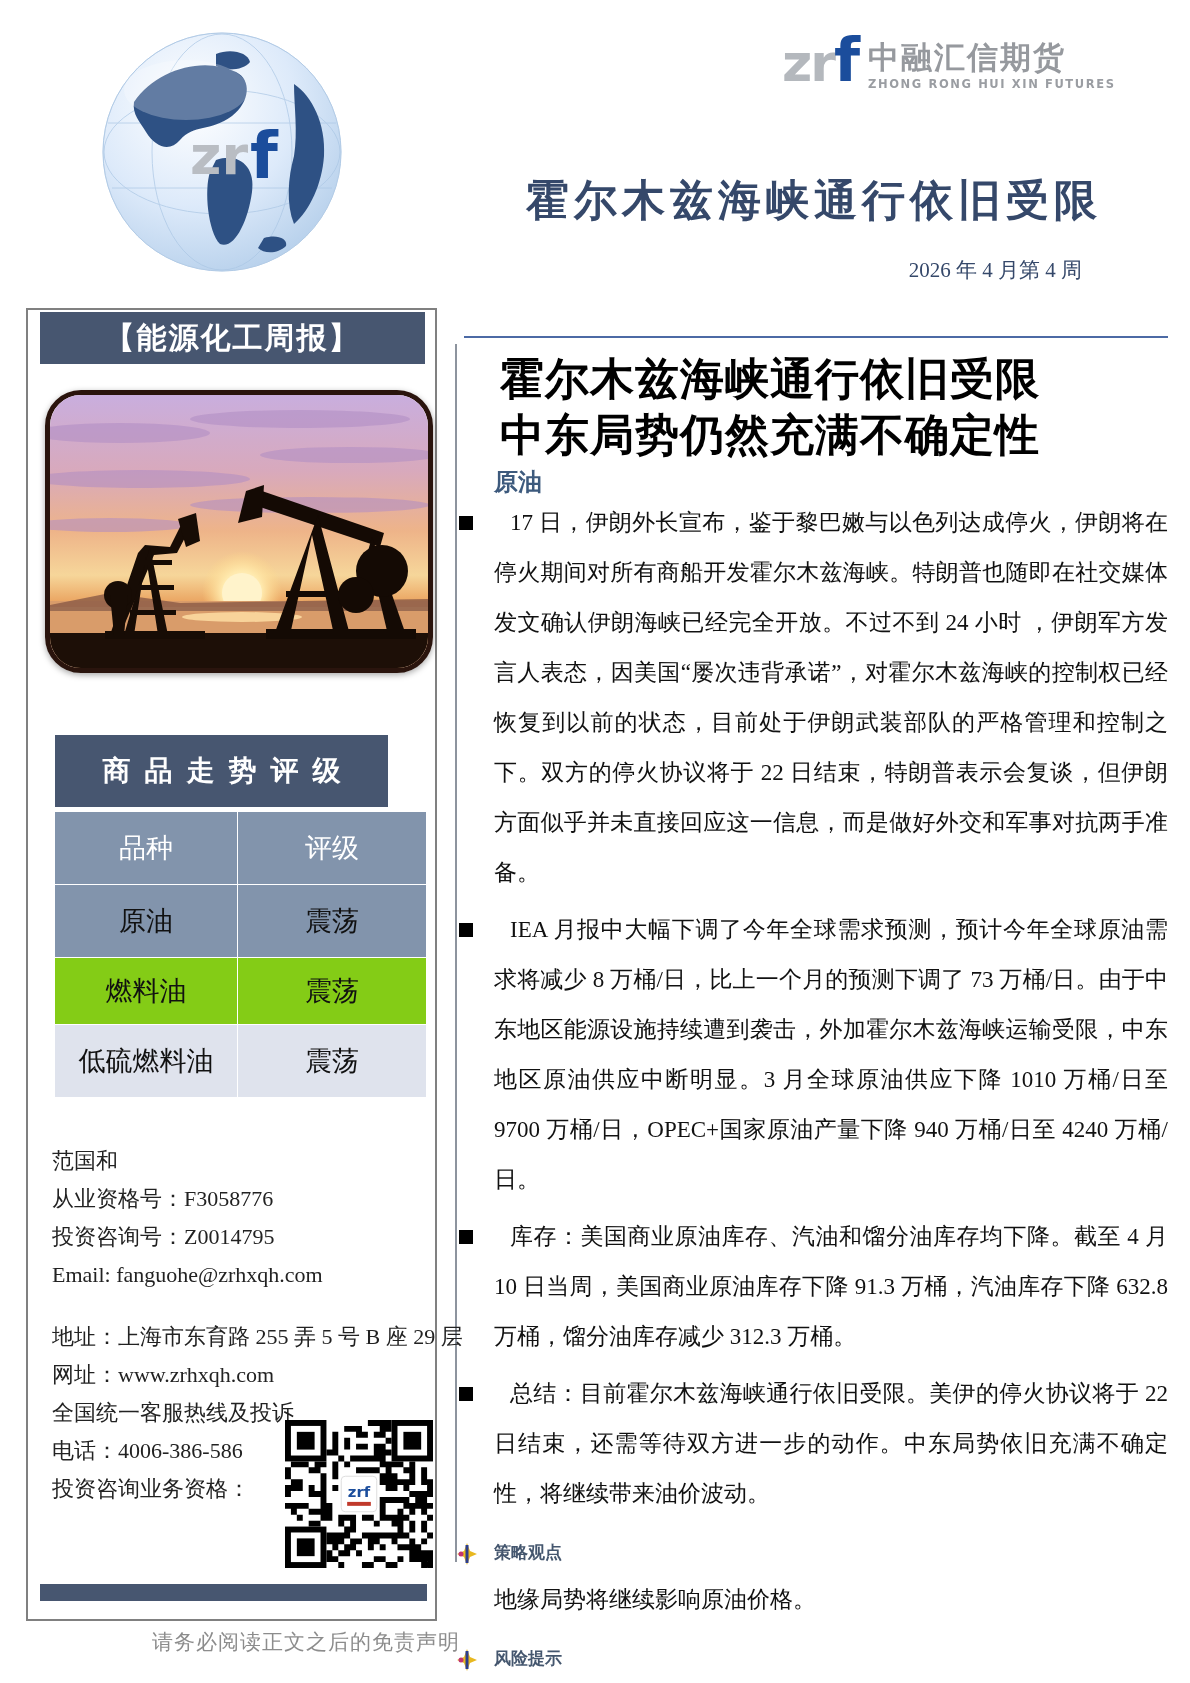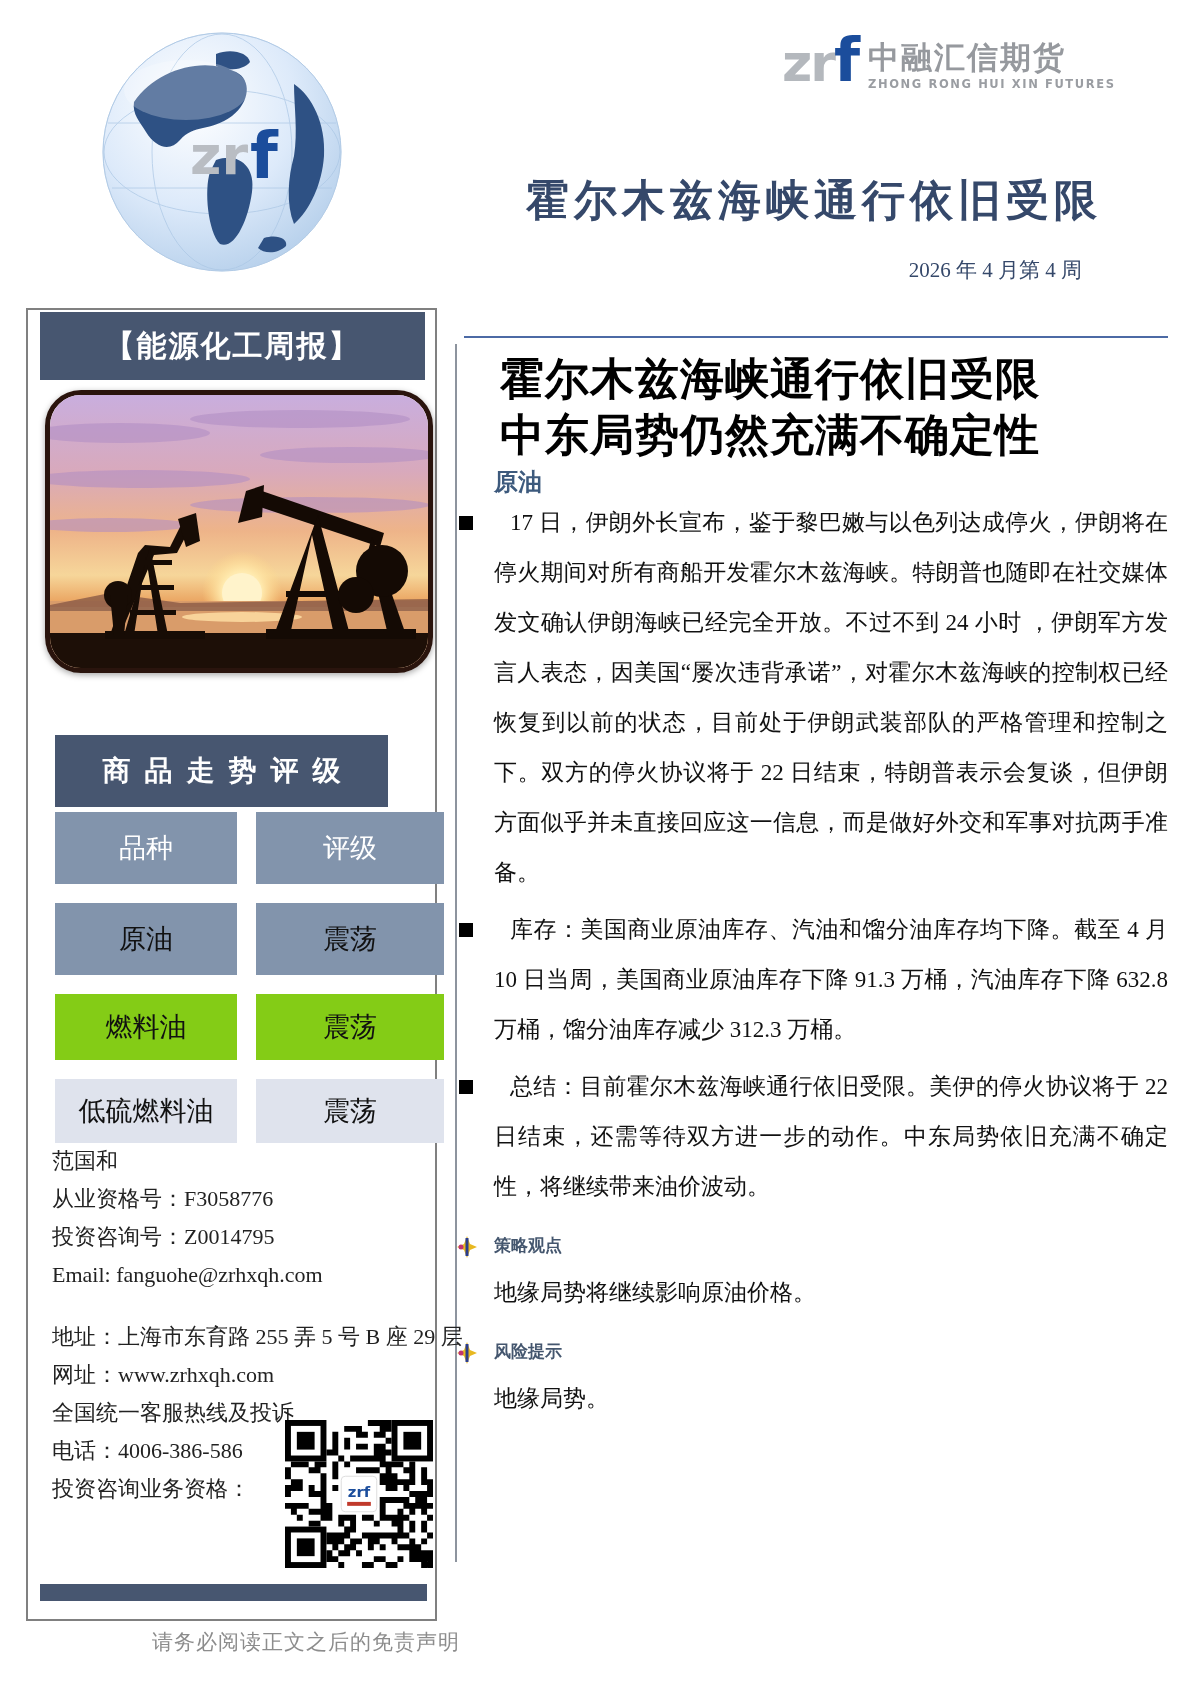--- a/index.html
+++ b/index.html
@@ -25,36 +25,36 @@
   .page-title{position:absolute;left:460px;top:172px;width:708px;text-align:center;
               font-size:43px;color:#35486a;letter-spacing:5px;font-weight:600;}
   .issue-date{position:absolute;left:460px;top:256px;width:622px;text-align:right;
               font-size:21px;color:#35486a;}
   .blue-rule{position:absolute;left:464px;top:336px;width:704px;height:2px;background:#4c6aa5;}
   .v-divider{position:absolute;left:455px;top:344px;width:2px;height:1218px;background:#8d949e;}
 
   
   .side-box{position:absolute;left:26px;top:308px;width:411px;height:1313px;
             border:2px solid #808080;box-sizing:border-box;background:#fff;}
-  .side-banner{position:absolute;left:40px;top:312px;width:385px;height:68px;background:#475670;
+  .side-banner{position:absolute;left:40px;top:312px;width:385px;height:52px;background:#475670;
                color:#fff;font-size:30px;font-weight:600;display:flex;align-items:center;
                justify-content:center;letter-spacing:2px;}
   .oil-img{position:absolute;left:45px;top:390px;width:378px;height:273px;border-radius:36px;
            overflow:hidden;border:5px solid #2a140d;box-shadow:inset 0 0 0 2px rgba(255,255,255,.55), 0 2px 6px rgba(0,0,0,.35);}
   .oil-img svg{display:block;}
   .rating-bar{position:absolute;left:55px;top:735px;width:333px;height:72px;background:#475670;
               color:#fff;font-size:28px;font-weight:600;display:flex;align-items:center;
               justify-content:center;letter-spacing:14px;text-indent:14px;}
   .rating-table{position:absolute;left:55px;top:812px;width:375px;display:grid;
-                grid-template-columns:182px 188px;gap:19px;background:#fff;}
+                grid-template-columns:182px 188px;gap:1px;background:#fff;}
   .cell{display:flex;align-items:center;justify-content:center;font-size:27px;}
   .cell.hdr{background:#8294ac;color:#fff;height:72px;}
   .cell.r0{background:#8294ac;color:#111;height:72px;}
   .cell.r1{background:#84cc16;color:#111;height:66px;}
-  .cell.r2{background:#dfe3ed;color:#111;height:64px;}
+  .cell.r2{background:#dfe3ed;color:#111;height:72px;}
 
   .analyst{position:absolute;left:52px;top:1142px;font-size:22px;line-height:38px;color:#222;}
   .contact{position:absolute;left:52px;top:1318px;font-size:22px;line-height:38px;color:#222;}
   .qr{position:absolute;left:285px;top:1420px;width:148px;height:148px;}
   .side-bottom-bar{position:absolute;left:40px;top:1584px;width:387px;height:17px;background:#475670;}
   .footer-note{position:absolute;left:0;top:1628px;width:612px;text-align:center;
                font-size:21px;color:#8c8c8c;letter-spacing:1px;}
 
   
   .art-title{position:absolute;left:430px;top:352px;width:680px;text-align:center;color:#000;
@@ -242,20 +242,24 @@
 
   <div class="sec-label">原油</div>
 
   <div class="body-col">
 
     <div class="bullet">
       <span class="bsq"></span>
       <p class="btext"><span class="lead"></span><span>17 日，伊朗外长宣布，鉴于黎巴嫩与以色列达成停火，伊朗将在停火期间对所有商船开发霍尔木兹海峡。特朗普也随即在社交媒体发文确认伊朗海峡已经完全开放。不过不到 24 小时 ，伊朗军方发言人表态，因美国“屡次违背承诺”，对霍尔木兹海峡的控制权已经恢复到以前的状态，目前处于伊朗武装部队的严格管理和控制之下。双方的停火协议将于 22 日结束，特朗普表示会复谈，但伊朗方面似乎并未直接回应这一信息，而是做好外交和军事对抗两手准备。</span></p>
     </div>
 
+    <div class="bullet">
+      <span class="bsq"></span>
+      <p class="btext"><span class="lead"></span><span>IEA 月报中大幅下调了今年全球需求预测，预计今年全球原油需求将减少 8 万桶/日，比上一个月的预测下调了 73 万桶/日。由于中东地区能源设施持续遭到袭击，外加霍尔木兹海峡运输受限，中东地区原油供应中断明显。3 月全球原油供应下降 1010 万桶/日至 9700 万桶/日，OPEC+国家原油产量下降 940 万桶/日至 4240 万桶/日。</span></p>
+    </div>
 
     <div class="bullet">
       <span class="bsq"></span>
       <p class="btext"><span class="lead">库存：美国商业原油库存、汽油和馏分油库存均下降</span><span>。截至 4 月 10 日当周，美国商业原油库存下降 91.3 万桶，汽油库存下降 632.8 万桶，馏分油库存减少 312.3 万桶。</span></p>
     </div>
 
     <div class="bullet">
       <span class="bsq"></span>
       <p class="btext"><span class="lead">总结：</span><span>目前霍尔木兹海峡通行依旧受限。美伊的停火协议将于 22 日结束，还需等待双方进一步的动作。中东局势依旧充满不确定性，将继续带来油价波动。</span></p>
     </div>

